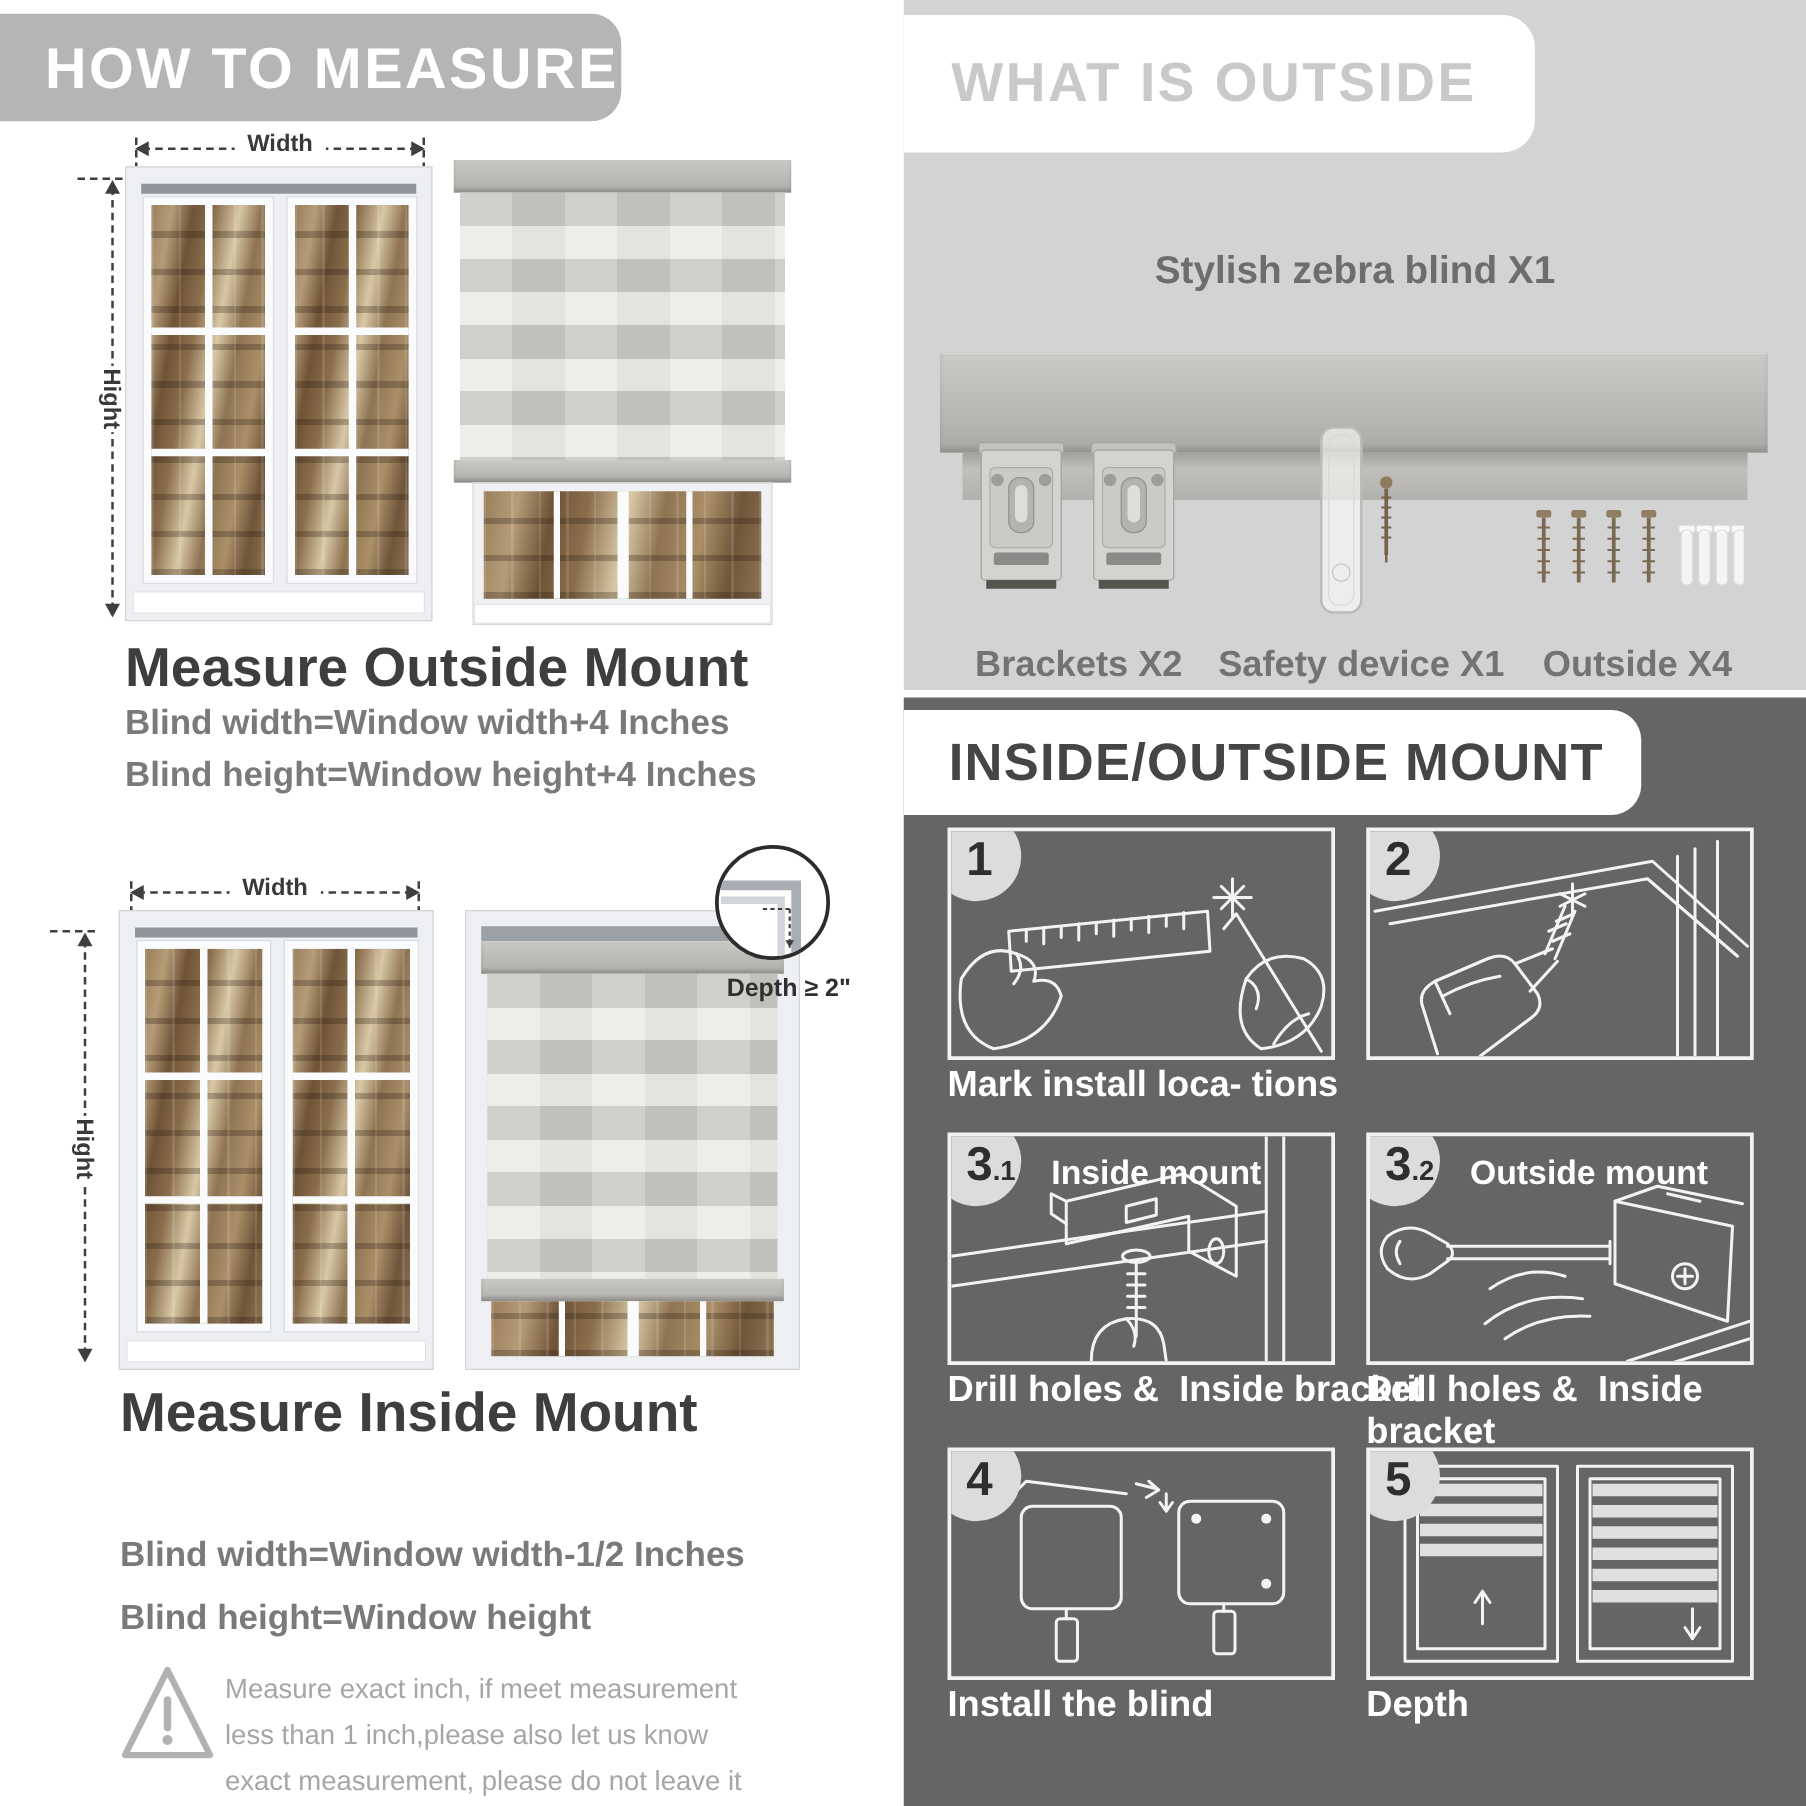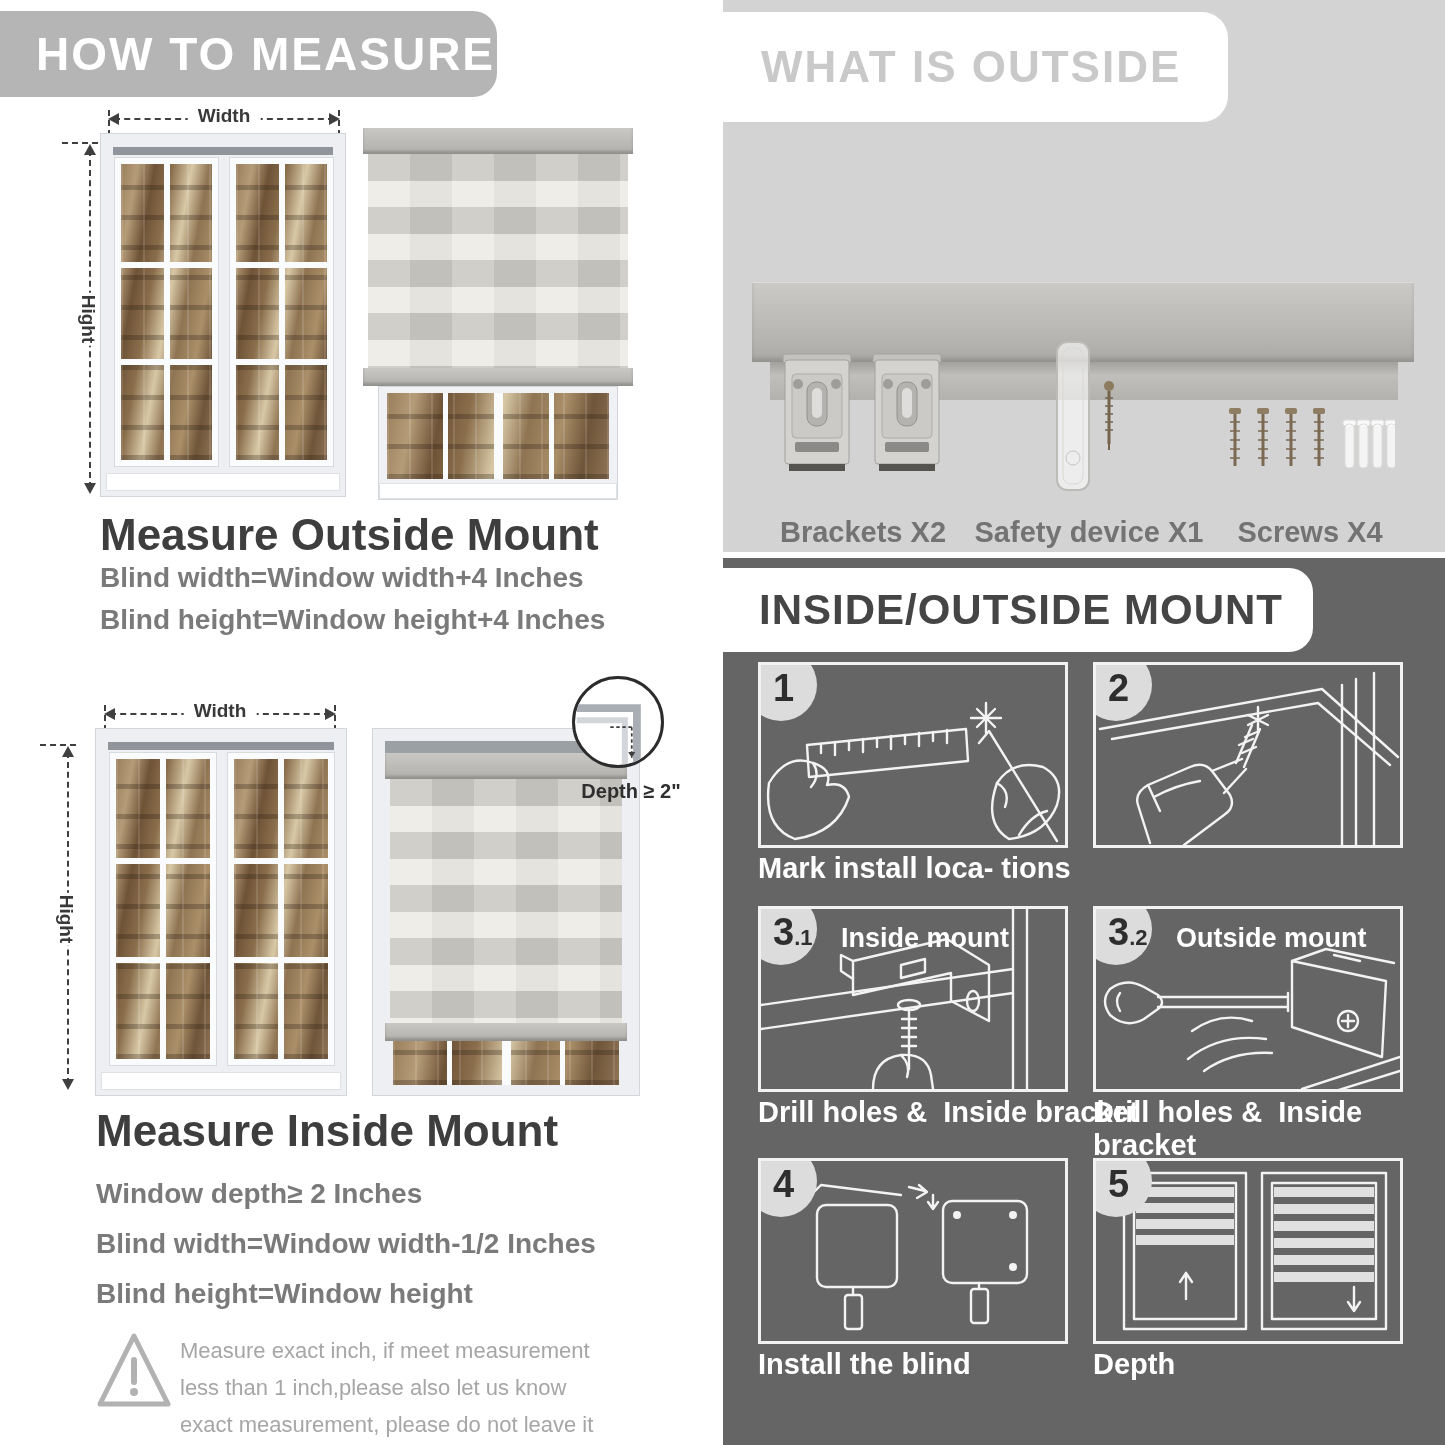--- a/index.html
+++ b/index.html
@@ -174,37 +174,37 @@
     <svg viewBox="0 0 100 100" style="width:100%;height:100%;">
       <path d="M2 34 H72 V100" stroke="#a8aeb4" stroke-width="9" fill="none"></path>
       <path d="M2 48 H58 V100" stroke="#d2d6da" stroke-width="7" fill="none"></path>
       <path d="M66 56 V92 M66 56 H38" stroke="#3f3f3f" stroke-width="2" stroke-dasharray="4 3" fill="none"></path>
       <path d="M66 92 l-4 -7 h8 Z" fill="#3f3f3f"></path>
     </svg>
   </div>
   <div class="mlabel" style="left:556px;top:780px;width:130px;text-align:center;font-size:20px;color:#2f2f2f;background:transparent;">Depth ≥ 2"</div>
 
   <div class="sec-title" style="left:96px;top:1106px;">Measure Inside Mount</div>
-  <div class="body-line" style="left:96px;top:1178px;">Window depth≥ 2 Inches</div>
   <div class="body-line" style="left:96px;top:1228px;">Blind width=Window width-1/2 Inches</div>
   <div class="body-line" style="left:96px;top:1278px;">Blind height=Window height</div>
 
   <svg class="abs" style="left:94px;top:1328px;" width="80" height="88" viewBox="0 0 80 88">
     <path d="M40 8 L74 76 H6 Z" stroke="#b2b2b2" stroke-width="5" fill="none" stroke-linejoin="round"></path>
     <path d="M40 32 V54" stroke="#b2b2b2" stroke-width="6" stroke-linecap="round"></path>
     <circle cx="40" cy="64" r="4" fill="#b2b2b2"></circle>
   </svg>
   <div class="warn-text" style="left:180px;top:1332px;width:445px;">Measure exact inch, if meet measurement less than 1 inch,please also let us know exact measurement, please do not leave it</div>
 
   <div class="panel-light"></div>
 
   <div class="wbox1">
     <span>WHAT IS OUTSIDE</span>
   </div>
 
+  <div class="prod-label">Stylish zebra blind X1</div>
   <div class="hr-top"></div>
   <div class="hr-bot"></div>
 
   <svg class="abs" style="left:783px;top:352px;" width="160" height="134" viewBox="0 0 160 134">
     <g>
       <g transform="translate(0,0)">
         <rect x="0" y="2" width="68" height="9" rx="2" fill="#c3c2bf" stroke="#a3a2a0"></rect>
         <rect x="2" y="8" width="64" height="104" rx="3" fill="#d4d3d0" stroke="#a3a2a0"></rect>
         <rect x="9" y="22" width="50" height="64" rx="4" fill="#cbcac7" stroke="#aeadaa"></rect>
         <rect x="24" y="30" width="20" height="44" rx="9" fill="#b4b3b0" stroke="#929290"></rect>
@@ -274,21 +274,21 @@
         </g>
       <g transform="translate(166,0)">
           <rect x="-6" y="12" width="13" height="6" rx="2" fill="rgba(255,255,255,.85)" stroke="#dddcd9"></rect>
           <rect x="-4" y="16" width="9" height="44" rx="4" fill="rgba(255,255,255,.75)" stroke="#dddcd9"></rect>
         </g>
     </g>
   </svg>
 
   <div class="comp-label" style="left:770px;width:186px;">Brackets X2</div>
   <div class="comp-label" style="left:962px;width:254px;">Safety device X1</div>
-  <div class="comp-label" style="left:1225px;width:170px;">Screws X4</div>
+  <div class="comp-label" style="left:1225px;width:170px;">Outside X4</div>
 
   <div class="panel-dark"></div>
 
   <div class="wbox2">
     <span>INSIDE/OUTSIDE MOUNT</span>
   </div>
 
   <div class="panel" style="left:758px;top:662px;">
     <svg class="ill" viewBox="0 0 304 180">
       <g stroke="#f3f3f3" stroke-width="2.4" fill="none" stroke-linecap="round" stroke-linejoin="round">

